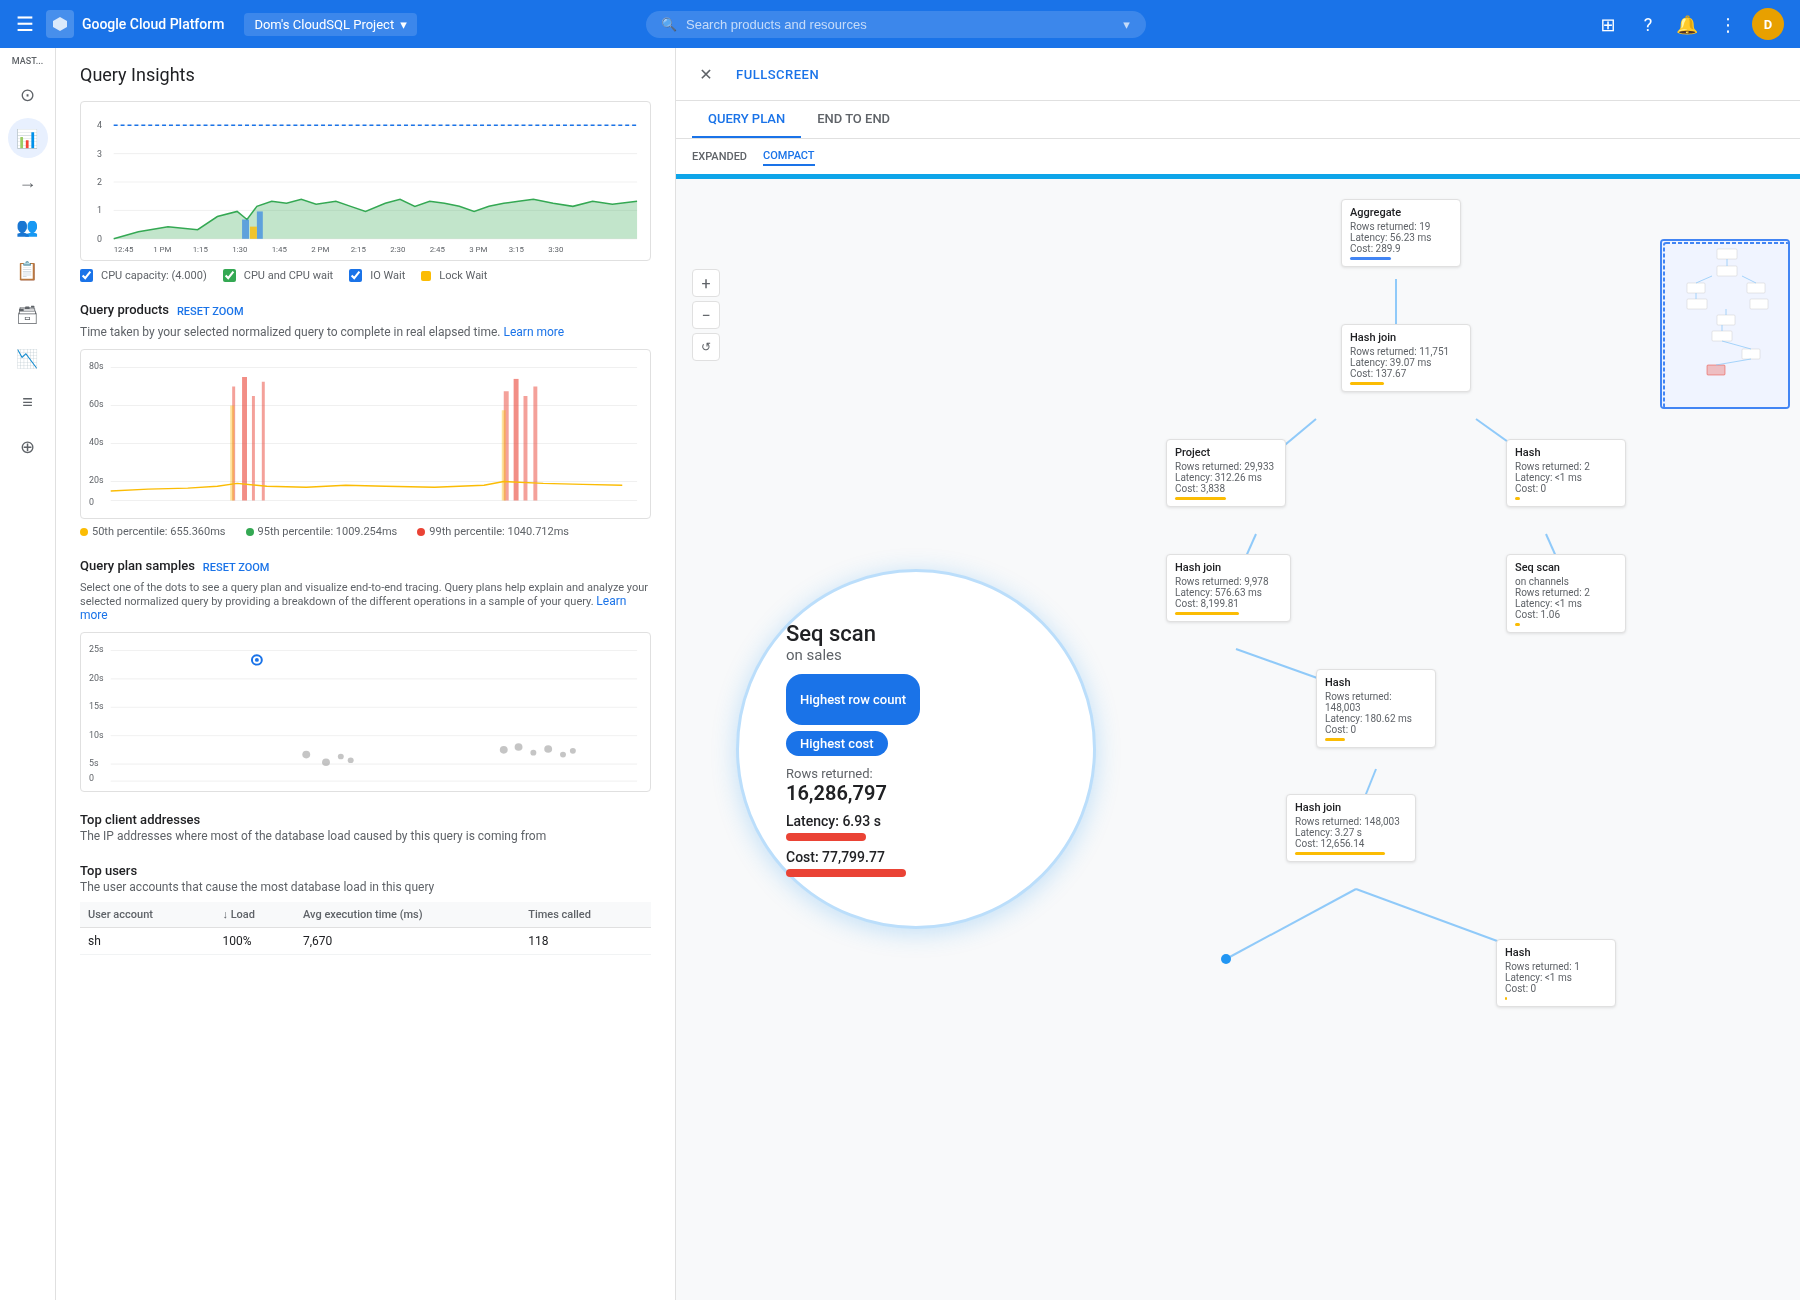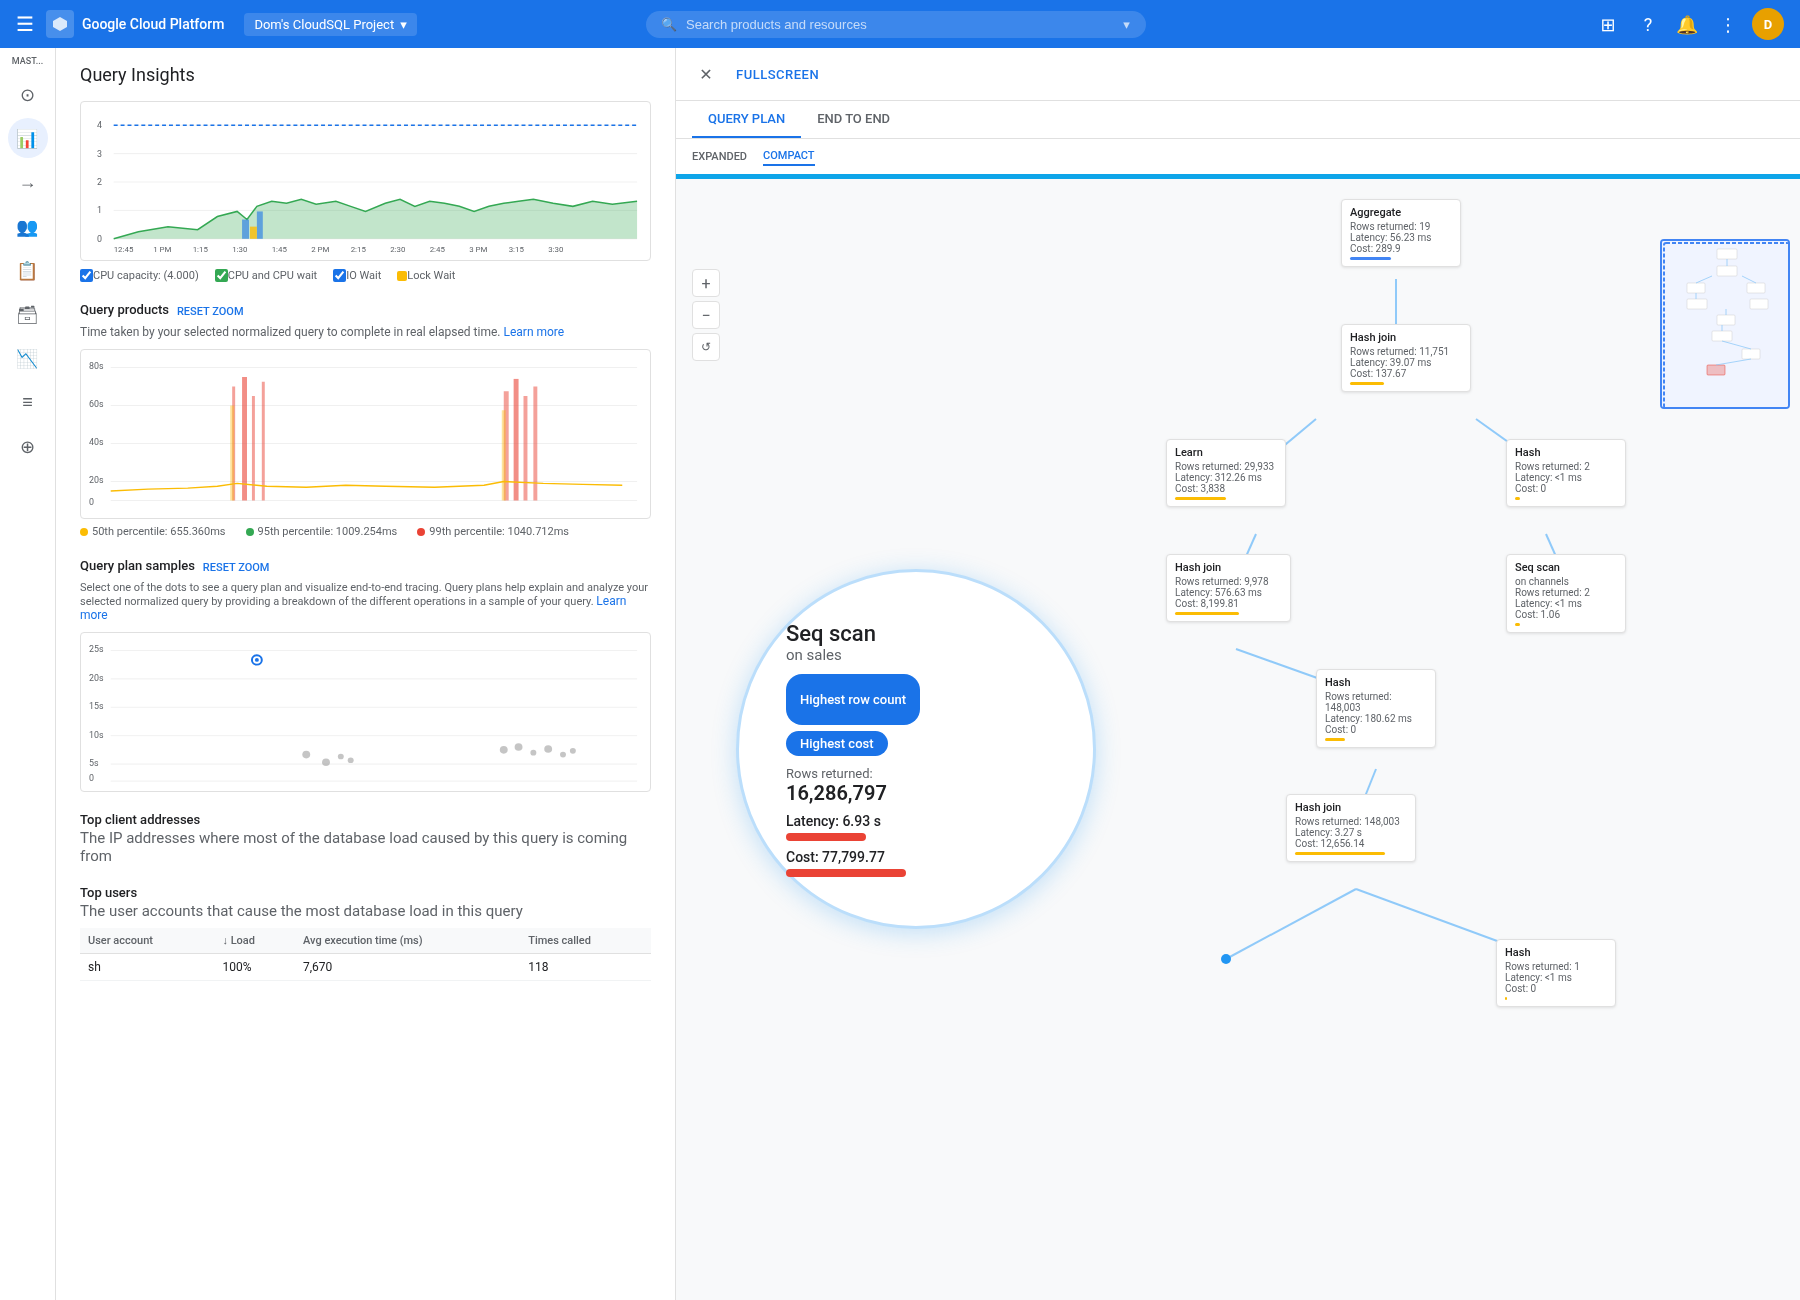--- a/index.html
+++ b/index.html
@@ -27,37 +27,37 @@
     .sidebar-item.active { background: #e8f0fe; color: #1a73e8; }
 
     
     .left-panel { width: 620px; background: white; border-right: 1px solid #e0e0e0; overflow-y: auto; padding: 16px 24px; }
     .page-title { font-size: 18px; font-weight: 400; color: #202124; margin-bottom: 16px; }
 
     
     .chart-section { margin-bottom: 20px; }
     .chart-container { border: 1px solid #e0e0e0; border-radius: 4px; padding: 8px; position: relative; height: 160px; background: white; }
     .chart-legend { display: flex; gap: 16px; margin-top: 8px; flex-wrap: wrap; }
-    .legend-item { display: flex; align-items: center; gap: 0; font-size: 11px; color: #5f6368; }
+    .legend-item { display: flex; align-items: center; gap: 8px; font-size: 11px; color: #5f6368; }
     .legend-dot { width: 10px; height: 10px; border-radius: 2px; }
 
     .section-title { font-size: 13px; font-weight: 500; color: #202124; margin-bottom: 4px; }
     .section-subtitle { font-size: 12px; color: #5f6368; margin-bottom: 10px; }
     .reset-zoom { color: #1a73e8; font-size: 11px; cursor: pointer; margin-left: 8px; text-transform: uppercase; font-weight: 500; }
     .learn-more { color: #1a73e8; font-size: 12px; cursor: pointer; }
 
     
     .percentile-row { display: flex; gap: 20px; margin-top: 6px; }
     .percentile-item { display: flex; align-items: center; gap: 4px; font-size: 11px; color: #5f6368; }
     .perc-dot { width: 8px; height: 8px; border-radius: 50%; }
 
     
     .table-section { margin-bottom: 20px; }
     .table-title { font-size: 13px; font-weight: 500; color: #202124; margin-bottom: 2px; }
-    .table-subtitle { font-size: 15px; color: #5f6368; margin-bottom: 8px; }
+    .table-subtitle { font-size: 12px; color: #5f6368; margin-bottom: 8px; }
     table { width: 100%; border-collapse: collapse; font-size: 12px; }
     th { text-align: left; padding: 6px 8px; background: #f8f9fa; border-bottom: 1px solid #e0e0e0; color: #5f6368; font-weight: 500; font-size: 11px; }
     td { padding: 6px 8px; border-bottom: 1px solid #f1f3f4; color: #202124; }
 
     
     .right-panel { flex: 1; background: #f8f9fa; position: relative; overflow: hidden; }
     .right-panel-header { display: flex; align-items: center; padding: 12px 16px; background: white; border-bottom: 1px solid #e0e0e0; gap: 16px; }
     .close-btn { width: 28px; height: 28px; display: flex; align-items: center; justify-content: center; cursor: pointer; color: #5f6368; font-size: 16px; }
     .fullscreen-label { font-size: 13px; font-weight: 500; color: #1a73e8; letter-spacing: 0.5px; }
 
@@ -411,21 +411,21 @@
 
       <div class="node-card" style="left:665px;top:145px;width:130px">
         <div class="node-title">Hash join</div>
         <div class="node-stat">Rows returned: 11,751</div>
         <div class="node-stat">Latency: 39.07 ms</div>
         <div class="node-stat">Cost: 137.67</div>
         <div class="node-bar" style="width:30%"></div>
       </div>
 
       <div class="node-card" style="left:490px;top:260px;width:120px">
-        <div class="node-title">Learn</div>
+        <div class="node-title">Project</div>
         <div class="node-stat">Rows returned: 29,933</div>
         <div class="node-stat">Latency: 312.26 ms</div>
         <div class="node-stat">Cost: 3,838</div>
         <div class="node-bar" style="width:50%"></div>
       </div>
 
       <div class="node-card" style="left:830px;top:260px;width:120px">
         <div class="node-title">Hash</div>
         <div class="node-stat">Rows returned: 2</div>
         <div class="node-stat">Latency: &lt;1 ms</div>

